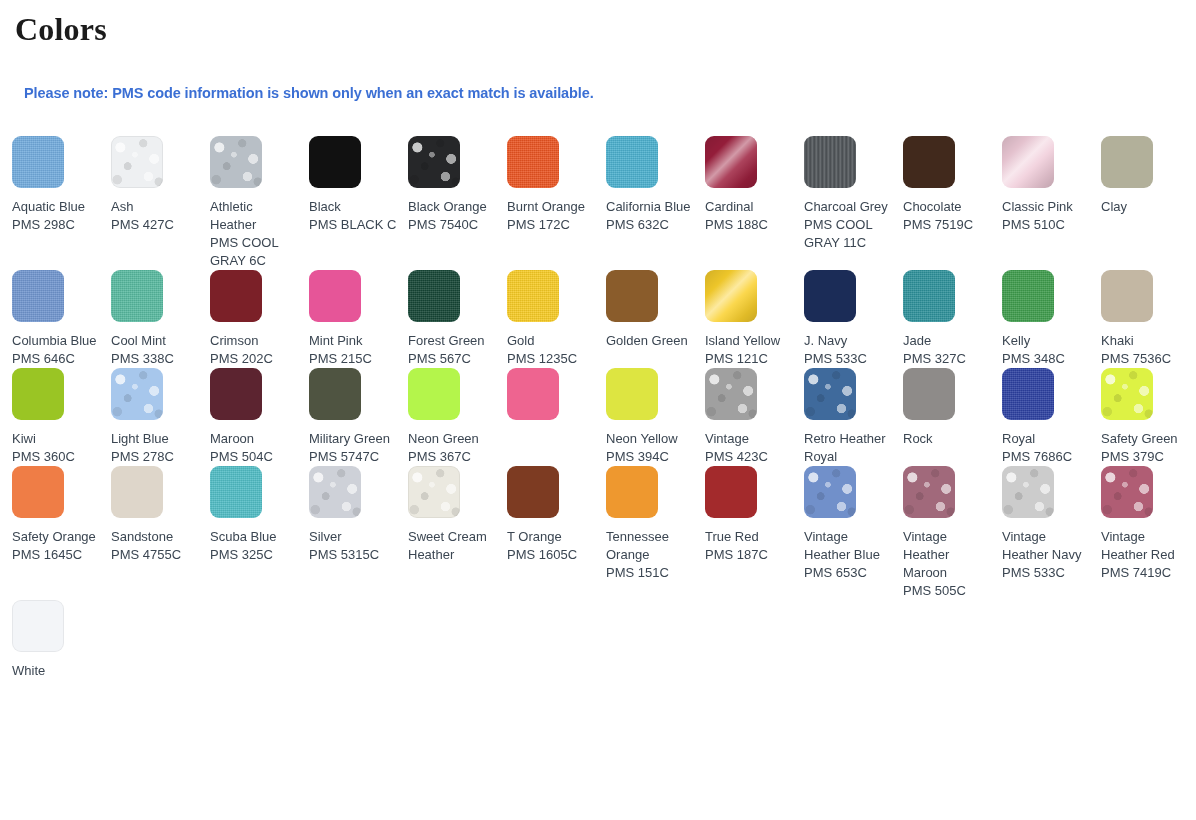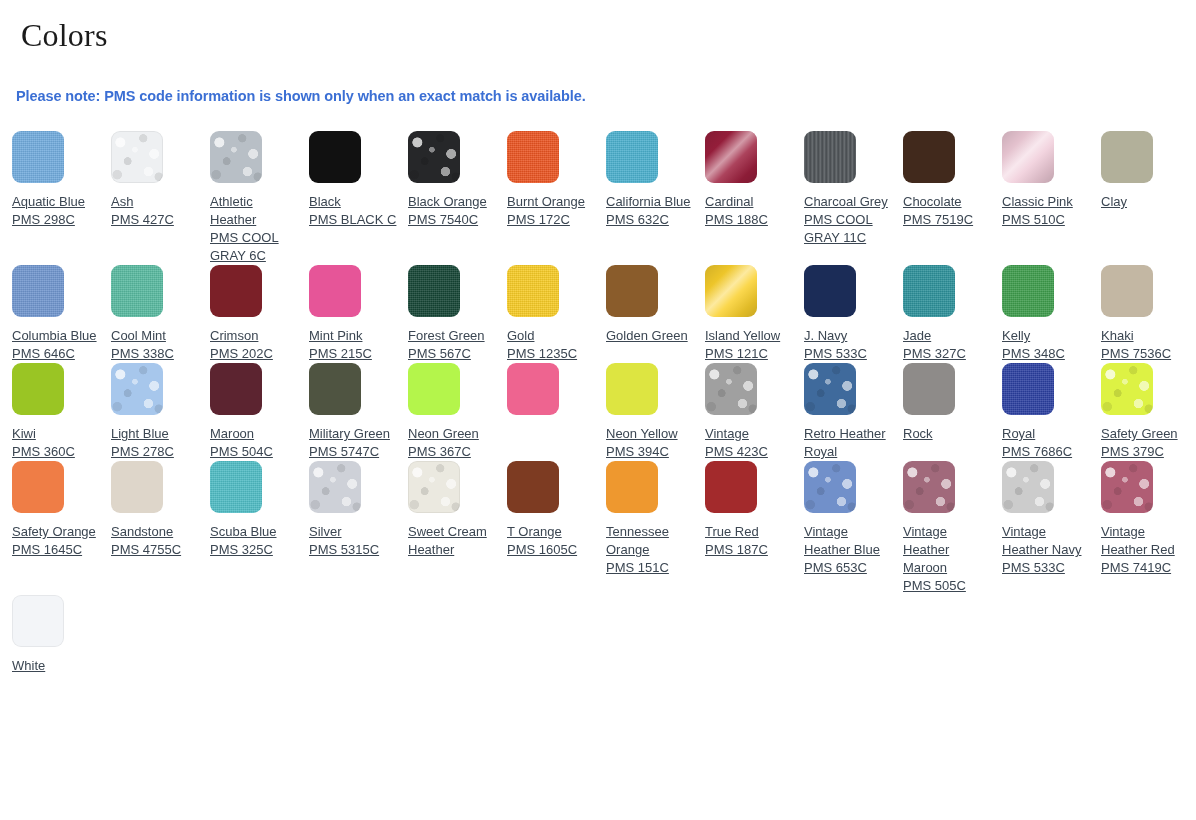--- a/index.html
+++ b/index.html
@@ -18,44 +18,43 @@
   .page {
     position: relative;
     width: 1196px;
     height: 820px;
     box-sizing: border-box;
     padding: 0 12px;
   }
   .page-title {
     font-family: "Liberation Serif", serif;
     font-size: 32px;
-    font-weight: 400;
+    font-weight: 700;
     color: #1b1b1b;
     letter-spacing: 0.2px;
-    margin: 9px;
+    margin: 3px;
     padding-top: 6px;
     line-height: 40px;
   }
   .note {
-    margin: 4px;
+    margin: 12px;
     padding-top: 23px;
     font-size: 14.5px;
     font-weight: bold;
     color: #3b6fd4;
     line-height: 18px;
     letter-spacing: -0.1px;
   }
   .swatch-grid {
     display: grid;
     grid-template-columns: repeat(12, 99px);
     padding-top: 22px;
     column-gap: 0;
     row-gap: 0;
     align-items: start;
-    text-decoration: underline;
   }
   .swatch-cell {
     width: 99px;
     box-sizing: border-box;
     padding-right: 10px;
   }
   .swatch-chip {
     width: 52px;
     height: 52px;
     border-radius: 9px;

